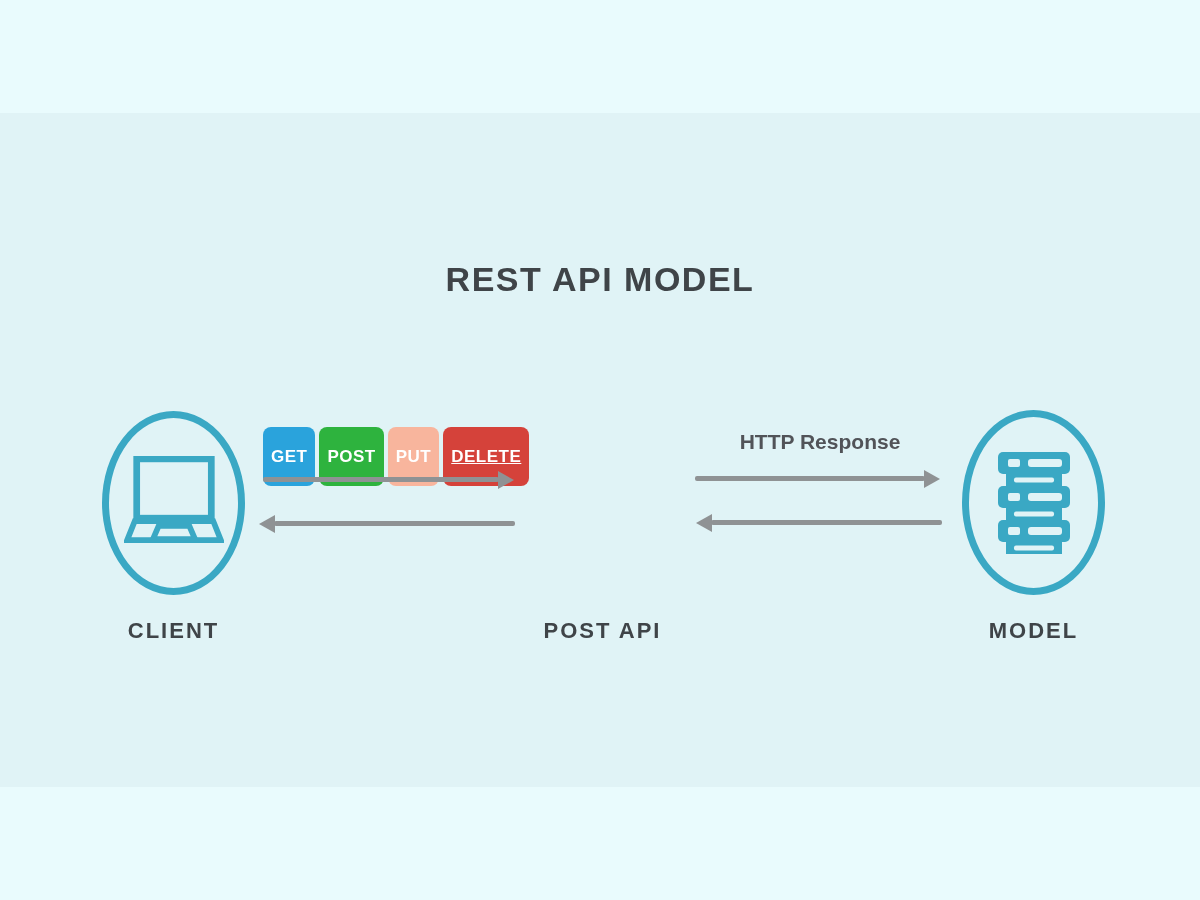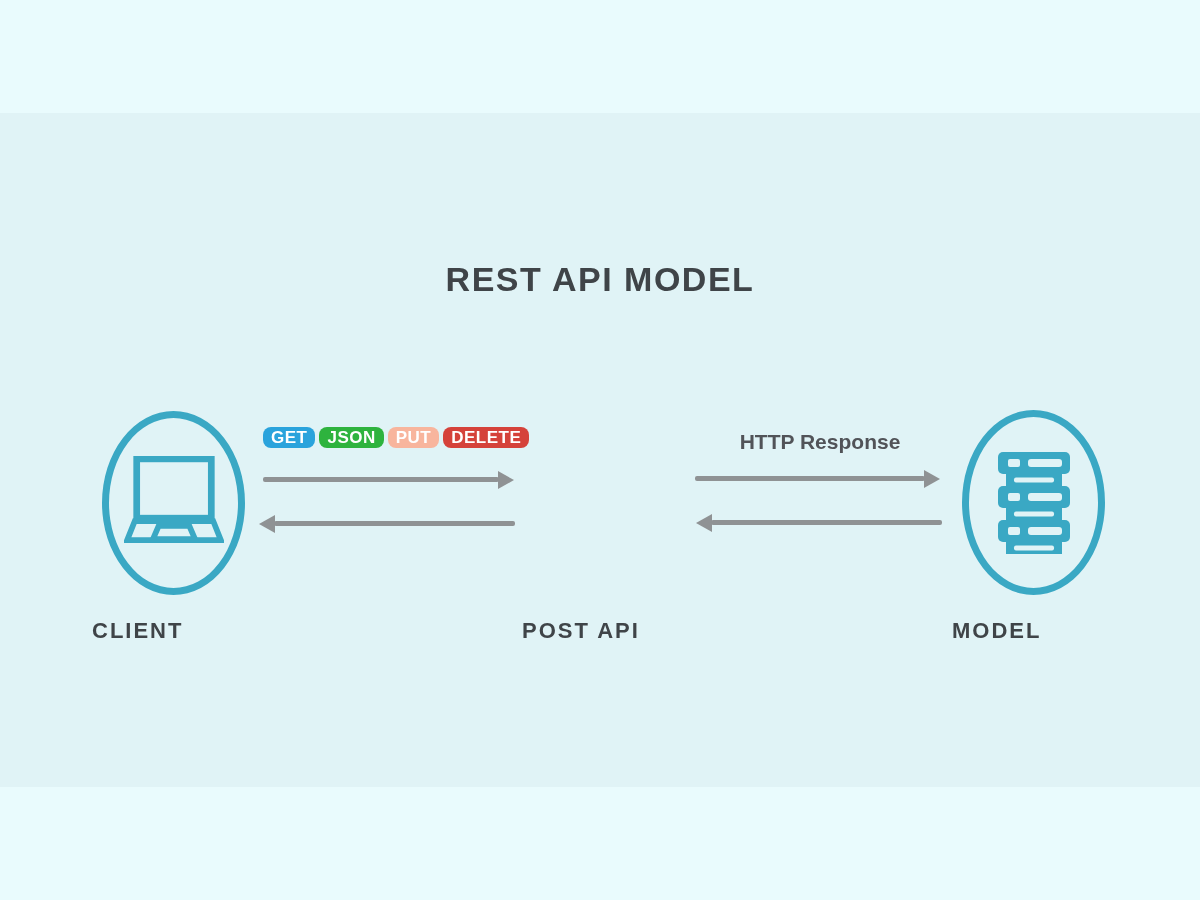--- a/index.html
+++ b/index.html
@@ -17,33 +17,33 @@
     font-size:34px; font-weight:700; letter-spacing:1.5px; color:var(--heading); line-height:1;}
 
   .circle{position:absolute; display:flex; align-items:center; justify-content:center;
     border-radius:50%; box-sizing:border-box;}
   .circle.outline{border:7px solid var(--teal); color:var(--teal);}
   .circle.filled{background:var(--purple); color:#ffffff;}
   .circle-client{left:102px; top:411px; width:143px; height:184px;}
   .circle-api{left:532px; top:408px; width:141px; height:185px;}
   .circle-server{left:962px; top:410px; width:143px; height:185px;}
 
-  .node-label{position:absolute; text-align:left; font-size:22px; font-weight:700;
+  .node-label{position:absolute; text-align:center; font-size:22px; font-weight:700;
     letter-spacing:2px; color:var(--heading); line-height:1.2;}
   .label-client{left:92px; top:618px; width:163px;}
   .label-api{left:522px; top:618px; width:161px;}
   .label-server{left:952px; top:618px; width:163px;}
 
   .methods{position:absolute; left:263px; top:427px; display:flex; gap:4px;}
-  .badge{display:inline-block; padding:0 8px; border-radius:8px; color:var(--badge-text);
+  .badge{display:inline-block; padding:19px 8px; border-radius:8px; color:var(--badge-text);
     font-size:17px; font-weight:700; letter-spacing:0.5px; line-height:21px;}
   .badge-get{background:var(--method-get);}
   .badge-post{background:var(--method-post);}
   .badge-put{background:var(--method-put);}
-  .badge-delete{background:var(--method-delete);}
+  .badge-delete{background:var(--method-delete);text-decoration:underline;}
 
   .arrow{position:absolute; height:5px; background:var(--arrow); border-radius:2px;}
   .arrow.right::after{content:""; position:absolute; right:-15px; top:-6.5px; width:0; height:0;
     border-left:16px solid var(--arrow); border-top:9px solid transparent; border-bottom:9px solid transparent;}
   .arrow.left::before{content:""; position:absolute; left:-15px; top:-6.5px; width:0; height:0;
     border-right:16px solid var(--arrow); border-top:9px solid transparent; border-bottom:9px solid transparent;}
   .arrow-req-client{left:263px; top:477px; width:236px;}
   .arrow-res-client{left:274px; top:521px; width:241px;}
   .arrow-req-server{left:695px; top:476px; width:230px;}
   .arrow-res-server{left:711px; top:520px; width:231px;}
@@ -97,21 +97,21 @@
         <rect class="cut" x="10" y="41" width="12" height="8" rx="2"></rect>
         <rect class="cut" x="30" y="41" width="34" height="8" rx="3"></rect>
         <rect class="cut" x="10" y="75" width="12" height="8" rx="2"></rect>
         <rect class="cut" x="30" y="75" width="34" height="8" rx="3"></rect>
       </svg>
     </div>
     <div class="node-label label-server">MODEL</div>
 
     <div class="methods">
       <span class="badge badge-get">GET</span>
-      <span class="badge badge-post">JSON</span>
+      <span class="badge badge-post">POST</span>
       <span class="badge badge-put">PUT</span>
       <span class="badge badge-delete">DELETE</span>
     </div>
 
     <div class="arrow right arrow-req-client"></div>
     <div class="arrow left arrow-res-client"></div>
 
     <div class="flow-label lbl-request">HTTP Response</div>
     <div class="arrow right arrow-req-server"></div>
     <div class="arrow left arrow-res-server"></div>

